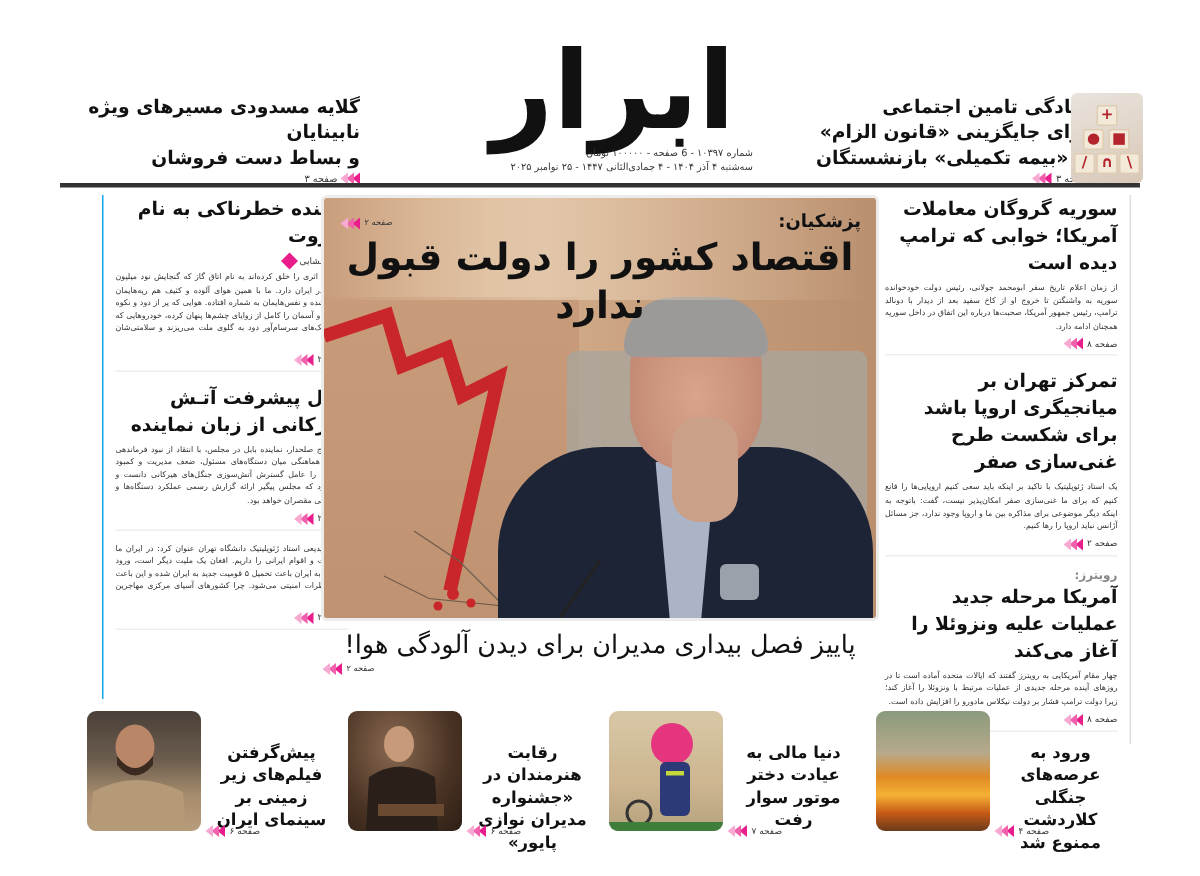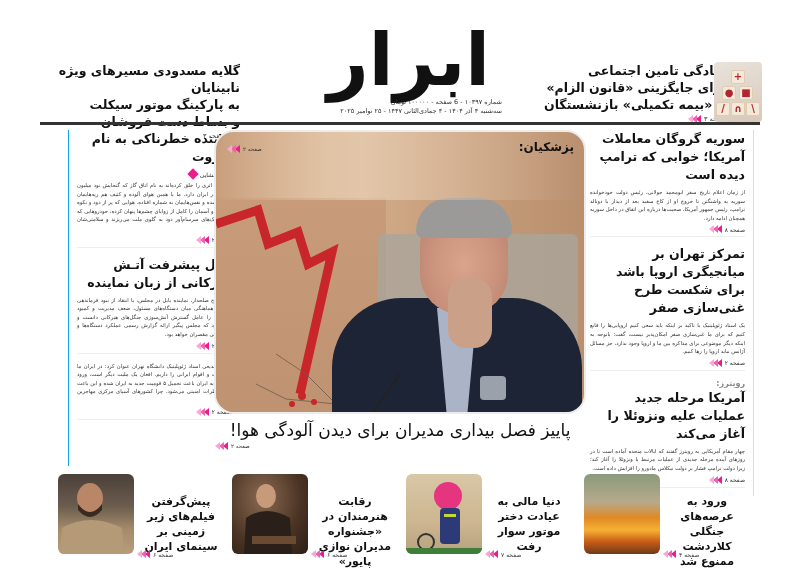--- a/index.html
+++ b/index.html
@@ -39,21 +39,21 @@
 
   .story { margin-bottom: 8px; }
   .story .hd { font-weight: bold; font-size: 12.5px; line-height: 18px; color: #111; text-align: right; }
   .story .kicker { font-size: 8px; color: #888; text-align: right; font-weight: bold; margin-bottom: 1px; }
   .story .byline { font-size: 6px; color: #333; text-align: left; display:flex; flex-direction: row-reverse; justify-content:flex-end; align-items:center; gap:3px; margin: 4px 0 3px; }
   .diamond { width: 8px; height: 8px; background: #e91e8c; transform: rotate(45deg); display:inline-block; }
   .story .body { font-size: 5.3px; line-height: 8.6px; color: #333; text-align: justify; }
   .story .pref { display:flex; flex-direction: row; justify-content:flex-start; align-items:center; gap:3px; font-size:6px; color:#333; margin-top:3px; border-bottom: 1px solid #eee; padding-bottom: 3px; }
 
   
-  .center { position: absolute; left: 174px; top: 116px; width: 372px; height: 284px; border-radius: 20px; overflow: hidden;
+  .center { position: absolute; left: 174px; top: 116px; width: 372px; height: 284px; border-radius: 4px; overflow: hidden;
             background: linear-gradient(90deg, #c99e7c 0%, #d6b290 30%, #c9a07e 60%, #b98f6e 100%); border: 2px solid #ececec; }
   .center .band { position: absolute; left: 0; top: 0; width: 100%; height: 68px;
             background: linear-gradient(90deg, rgba(255,255,255,0.0), rgba(240,220,195,0.55) 40%, rgba(255,255,255,0.0)); }
   .kicker-main { position: absolute; right: 10px; top: 8px; font-weight: bold; font-size: 12px; color: #111; }
   .main-pref { position: absolute; left: 12px; top: 13px; font-size: 5.5px; color: #333; display:flex; align-items:center; gap:3px; direction: ltr; }
   .main-head { position: absolute; left: 0; right: 0; top: 24px; text-align: center; font-weight: bold; font-size: 25px; line-height: 32px; color: #111; letter-spacing: -0.5px; }
 
   .photo { position: absolute; left: 0; top: 66px; width: 100%; height: 216px; }
   .chair { position: absolute; right: 6px; top: 36px; width: 200px; height: 180px; background: #a9a59c; border-radius: 6px; opacity: 0.8; }
   .wall-panel { position: absolute; left: 0; top: 0; width: 170px; height: 216px; background: linear-gradient(180deg,#c89c7a,#bf9371); }
@@ -89,21 +89,20 @@
 
   <div class="masthead">
     <div class="logo">ابرار</div>
     <div class="issue-info">
       <div>شماره ۱۰۳۹۷ - 6 صفحه - ۱۰۰۰۰۰ تومان</div>
       <div>سه‌شنبه ۴ آذر ۱۴۰۴ - ۴ جمادی‌الثانی ۱۴۴۷ - ۲۵ نوامبر ۲۰۲۵</div>
     </div>
 
     <div class="top-left">
       <div class="small-head">گلایه مسدودی مسیرهای ویژه نابینایان</div>
-      <div class="small-head">به پارکینگ موتور سیکلت</div>
       <div class="small-head">و بساط دست فروشان</div>
       <div class="page-ref">
         <span>صفحه ۳</span>
         <span class="chev">
             <i></i>
             <i></i>
             <i></i>
           </span>
       </div>
     </div>
@@ -253,20 +252,21 @@
     <div class="band"></div>
     <div class="kicker-main">پزشکیان:</div>
     <div class="main-pref">
       <span class="chev" style="direction:rtl;">
           <i></i>
           <i></i>
           <i></i>
         </span>
       <span>صفحه ۲</span>
     </div>
+    <div class="main-head">اقتصاد کشور را دولت قبول ندارد</div>
   </div>
 
   <div class="lower-head">پاییز فصل بیداری مدیران برای دیدن آلودگی هوا!</div>
   <div class="lower-pref">
     <span class="chev" style="direction:rtl;">
         <i></i>
         <i></i>
         <i></i>
       </span>
     <span>صفحه ۲</span>

